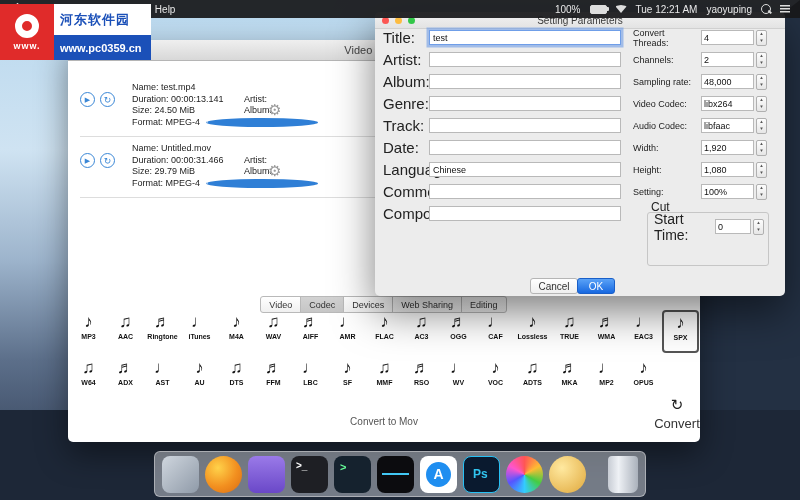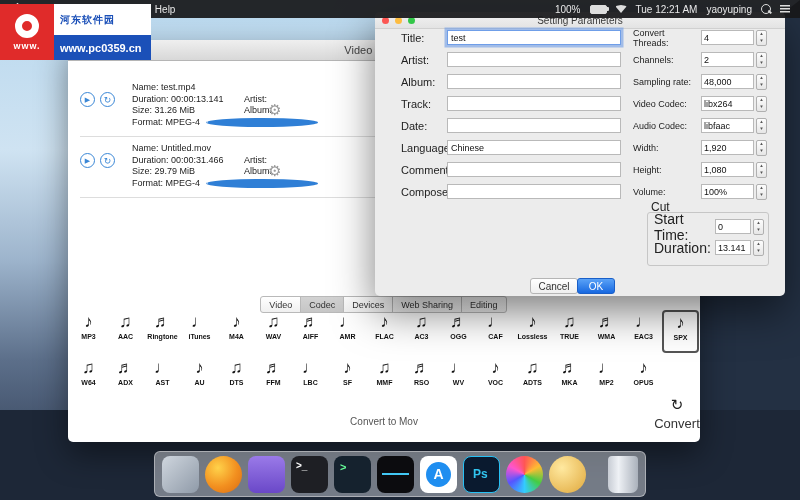--- a/index.html
+++ b/index.html
@@ -24,21 +24,21 @@
     background:linear-gradient(#ddd 0 0) 0 0/10px 1.5px no-repeat,
                linear-gradient(#ddd 0 0) 0 3px/10px 1.5px no-repeat,
                linear-gradient(#ddd 0 0) 0 6px/10px 1.5px no-repeat;}
 
   
   .watermark{position:absolute;left:0;top:4px;z-index:70;display:flex;}
   .wm-logo{width:54px;height:56px;background:#e02b2a;display:flex;flex-direction:column;align-items:center;justify-content:center;gap:3px;}
   .wm-ring{width:24px;height:24px;border:7px solid #fff;border-radius:50%;box-sizing:border-box;}
   .wm-www{color:#fff;font-weight:bold;font-size:9px;letter-spacing:1px;text-align:right;}
   .wm-right{display:flex;flex-direction:column;width:97px;}
-  .wm-site{background:#fff;color:#1b50b8;font-weight:bold;font-size:10px;height:31px;display:flex;align-items:center;padding:0 6px;letter-spacing:1px;box-sizing:border-box;}
+  .wm-site{background:#fff;color:#1b50b8;font-weight:bold;font-size:13px;height:31px;display:flex;align-items:center;padding:0 6px;letter-spacing:1px;box-sizing:border-box;}
   .wm-url{background:#1b50b8;color:#fff;font-weight:bold;font-size:11px;height:25px;display:flex;align-items:center;padding:0 6px;box-sizing:border-box;}
 
   
   .mainwin{position:absolute;left:68px;top:40px;width:632px;height:402px;background:#fff;border-radius:5px;
     box-shadow:0 12px 32px rgba(0,0,0,.45);z-index:10;}
   .mw-titlebar{height:20px;background:linear-gradient(#efefef,#d8d8d8);border-bottom:1px solid #b5b5b5;
     border-radius:5px 5px 0 0;display:flex;align-items:center;justify-content:center;font-size:11px;color:#444;position:relative;}
   .lights{position:absolute;left:8px;top:6px;display:flex;gap:6px;}
   .light{width:7px;height:7px;border-radius:50%;}
   .l-red{background:#fc5753;}.l-yel{background:#fdbc40;}.l-grn{background:#33c748;}
@@ -70,21 +70,21 @@
   .convert-btn .cb-label{font-size:13px;font-weight:normal;}
 
   
   .dialog{position:absolute;left:375px;top:12px;width:410px;height:284px;background:#ececec;border-radius:5px;
     box-shadow:0 16px 42px rgba(0,0,0,.5);z-index:40;}
   .dlg-titlebar{height:16px;display:flex;align-items:center;justify-content:center;font-size:10px;color:#3a3a3a;
     background:linear-gradient(#f3f3f3,#e3e3e3);border-bottom:1px solid #d0d0d0;border-radius:5px 5px 0 0;position:relative;}
   .dlg-titlebar .lights{top:5px;left:7px;}
   .dlg-left{position:absolute;left:8px;top:18px;width:238px;display:flex;flex-direction:column;gap:7px;}
   .dl-row{display:flex;align-items:center;height:15px;}
-  .dl-label{width:46px;font-size:11px;color:#222;margin-left:18px;}
+  .dl-label{width:46px;font-size:15px;color:#222;}
   .dl-input{flex:1;height:15px;background:#fff;border:1px solid #b9b9b9;font-size:9px;padding:0 3px;
     display:flex;align-items:center;color:#111;box-sizing:border-box;}
   .dl-input.focused{border-color:#6f9ee8;box-shadow:0 0 0 2.5px rgba(100,150,230,.55);}
   .dlg-right{position:absolute;left:258px;top:18px;width:134px;display:flex;flex-direction:column;gap:7px;}
   .dr-row{display:flex;align-items:center;height:15px;}
   .dr-label{flex:1;font-size:9px;color:#222;}
   .dr-field{width:53px;height:15px;background:#fff;border:1px solid #b9b9b9;font-size:9px;padding:0 2px;
     display:flex;align-items:center;color:#111;box-sizing:border-box;}
   .stepper{width:11px;height:16px;margin-left:2px;display:flex;flex-direction:column;border:1px solid #b0b0b0;
     border-radius:2px;background:linear-gradient(#fdfdfd,#e6e6e6);box-sizing:border-box;}
@@ -169,21 +169,21 @@
       </div>
       <span>Video Convertor</span>
     </div>
     <div class="file-list" id="file-list">
         <div class="frow">
      <span class="cbtn b1">▶</span>
      <span class="cbtn b2">↻</span>
      <div class="fmeta">
        <div class="fl"><span>Name: test.mp4</span></div>
        <div class="fl"><span>Duration: 00:00:13.141</span><span>Artist:</span></div>
-       <div class="fl"><span>Size: 31.26 MiB</span><span>Album:</span></div>
+       <div class="fl"><span>Size: 24.50 MiB</span><span>Album:</span></div>
        <div class="fl"><span>Format: MPEG-4<span class="info">i</span></span></div>
      </div>
      <span class="gear">⚙</span>
    </div>
         <div class="frow">
      <span class="cbtn b1">▶</span>
      <span class="cbtn b2">↻</span>
      <div class="fmeta">
        <div class="fl"><span>Name: Untitled.mov</span></div>
        <div class="fl"><span>Duration: 00:00:31.466</span><span>Artist:</span></div>
@@ -359,20 +359,24 @@
         </div>
         <div class="dl-row">
           <span class="dl-label">Artist:</span>
           <span class="dl-input"></span>
         </div>
         <div class="dl-row">
           <span class="dl-label">Album:</span>
           <span class="dl-input"></span>
         </div>
         <div class="dl-row">
+          <span class="dl-label">Genre:</span>
+          <span class="dl-input"></span>
+        </div>
+        <div class="dl-row">
           <span class="dl-label">Track:</span>
           <span class="dl-input"></span>
         </div>
         <div class="dl-row">
           <span class="dl-label">Date:</span>
           <span class="dl-input"></span>
         </div>
         <div class="dl-row">
           <span class="dl-label">Language:</span>
           <span class="dl-input">Chinese</span>
@@ -437,41 +441,33 @@
         </div>
         <div class="dr-row">
           <span class="dr-label">Height:</span>
           <span class="dr-field">1,080</span>
           <span class="stepper">
             <i>▲</i>
             <i>▼</i>
           </span>
         </div>
         <div class="dr-row">
-          <span class="dr-label">Volume:</span>
+          <span class="dr-label">Setting:</span>
           <span class="dr-field">100%</span>
           <span class="stepper">
             <i>▲</i>
             <i>▼</i>
           </span>
         </div>
       </div>
     <span class="cut-label">Cut</span>
     <div class="cutbox">
       <div class="cut-row">
         <span class="cl">Start Time:</span>
         <span class="dr-field">0</span>
-        <span class="stepper">
-            <i>▲</i>
-            <i>▼</i>
-          </span>
-      </div>
-      <div class="cut-row">
-        <span class="cl">Duration:</span>
-        <span class="dr-field">13.141</span>
         <span class="stepper">
             <i>▲</i>
             <i>▼</i>
           </span>
       </div>
     </div>
     <div class="btn cancel">Cancel</div>
     <div class="btn ok">OK</div>
   </div>
 

